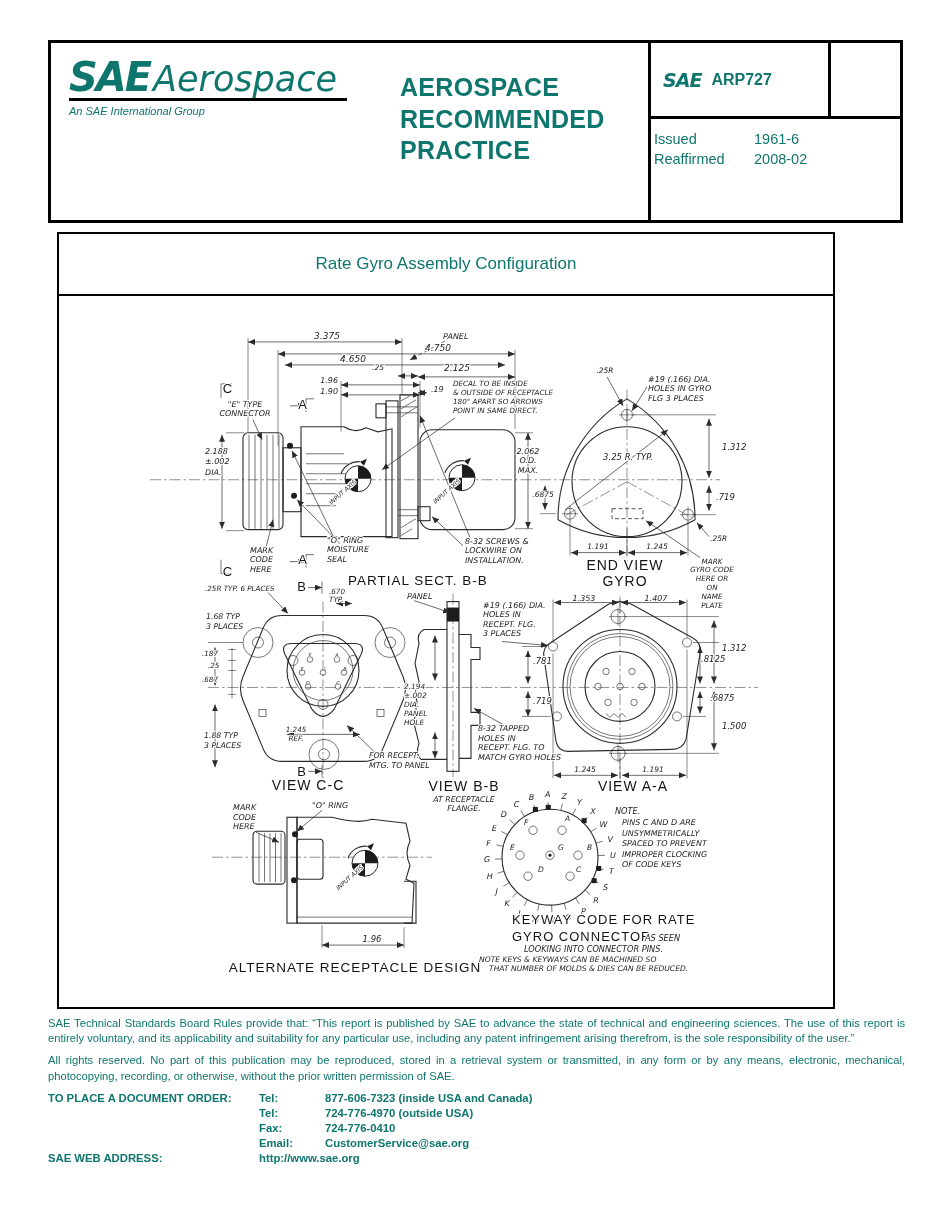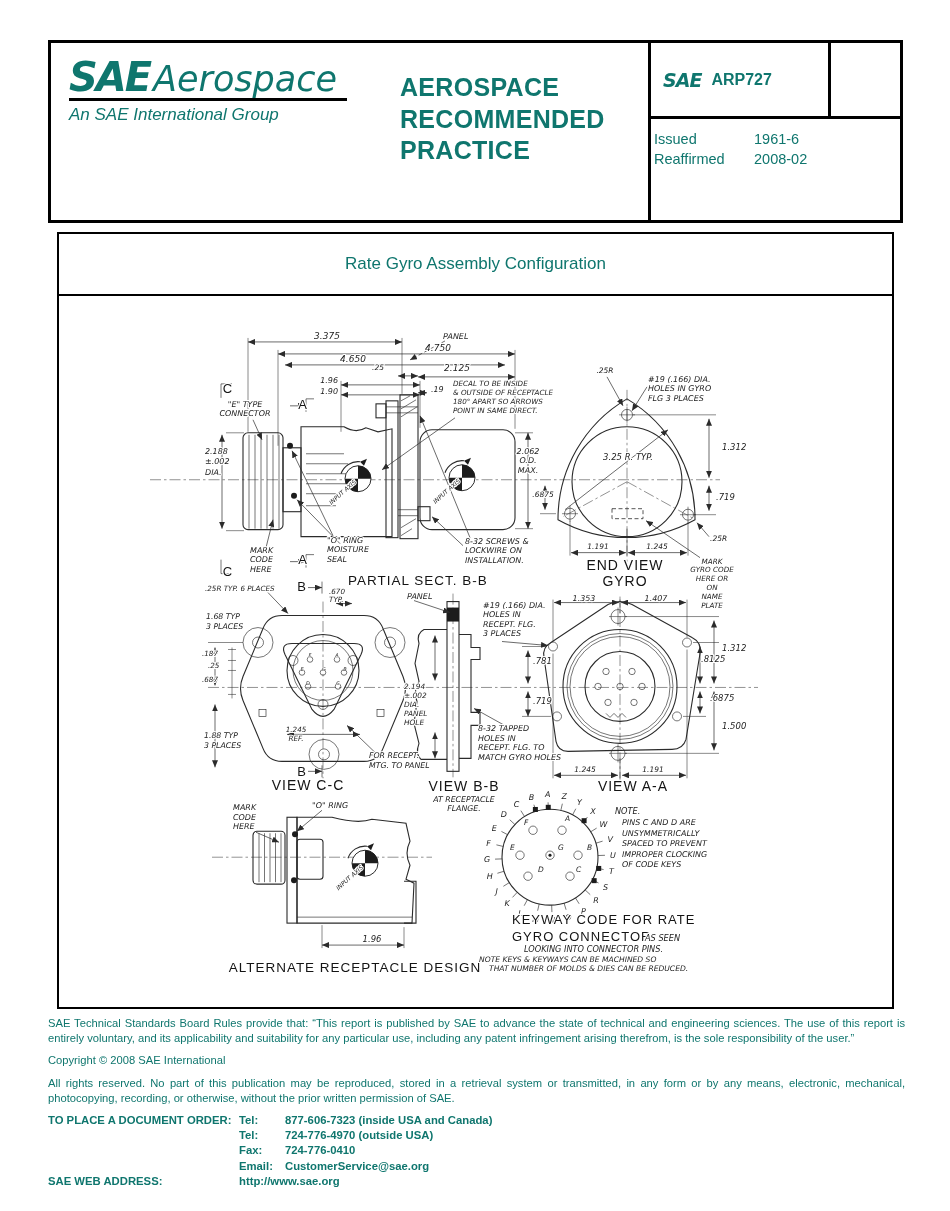--- a/index.html
+++ b/index.html
@@ -4,54 +4,54 @@
 <style>
   html,body{margin:0;padding:0;background:#fff;}
   .page{position:relative;width:950px;height:1211px;background:#fff;overflow:hidden;
         font-family:"Liberation Sans",sans-serif;color:#0f766e;}
   
   .hdr{position:absolute;left:48px;top:40px;width:855px;height:183px;border:3px solid #000;box-sizing:border-box;}
   .logo{position:absolute;left:18px;top:14px;}
   .logo-line{display:inline-flex;align-items:baseline;border-bottom:3px solid #000;padding:0 10px 1px 0;}
   .sae-big{font-family:"DejaVu Sans",sans-serif;font-size:40px;font-weight:900;font-style:italic;letter-spacing:-2px;line-height:1;}
   .aero{font-family:"DejaVu Sans",sans-serif;font-size:35px;font-style:italic;font-weight:400;margin-left:3px;line-height:1;}
-  .tag{font-size:17px;font-style:italic;margin-top:4px;}
+  .tag{font-size:11px;font-style:italic;margin-top:4px;}
   .doctype{position:absolute;left:349px;top:29px;font-size:25px;font-weight:bold;line-height:1.26;letter-spacing:.3px;}
   .rsec{position:absolute;left:597px;top:0;width:252px;height:100%;border-left:3px solid #000;box-sizing:border-box;}
   .rtop{height:73px;border-bottom:3px solid #000;display:flex;box-sizing:content-box;}
   .cellL{flex:1;display:flex;align-items:center;padding-left:12px;gap:10px;}
   .cellR{width:69px;border-left:3px solid #000;}
   .sae-sm{font-family:"DejaVu Sans",sans-serif;font-size:19px;font-weight:900;font-style:italic;letter-spacing:-1px;}
   .arp{font-size:16px;font-weight:bold;}
   .issued{padding:10px 0 0 3px;font-size:14.5px;}
   .irow{display:flex;line-height:1.38;}
   .irow .k{width:100px;}
   
-  .main{position:absolute;left:57px;top:232px;width:837px;height:777px;border:2.5px solid #000;box-sizing:border-box;}
+  .main{position:absolute;left:57px;top:232px;width:778px;height:777px;border:2.5px solid #000;box-sizing:border-box;}
   .tbar{height:60px;border-bottom:2px solid #000;display:flex;align-items:center;justify-content:center;font-size:17px;}
   #dwg{display:block;width:832px;height:712px;}
   
   .o{fill:none;stroke:#2b2b2b;stroke-width:1.1;}
   .t{fill:none;stroke:#2b2b2b;stroke-width:.65;}
   .cl{fill:none;stroke:#4a4a4a;stroke-width:.6;stroke-dasharray:11 3 2.5 3;}
   .d,.l{fill:none;stroke:#2b2b2b;stroke-width:.7;}
   .ld{stroke-dasharray:4 2.5;}
   .e{fill:none;stroke:#2b2b2b;stroke-width:.55;}
   .fillb{fill:#1c1c1c;stroke:none;}
   .dsh{fill:none;stroke:#2b2b2b;stroke-width:.8;stroke-dasharray:4 2.5;}
   .hd{font-family:"DejaVu Sans",sans-serif;font-style:italic;fill:#1c1c1c;
       paint-order:stroke;stroke:#fff;stroke-width:2.2px;stroke-linejoin:round;}
   .pr{font-family:"Liberation Sans",sans-serif;fill:#141414;letter-spacing:1px;
       paint-order:stroke;stroke:#fff;stroke-width:2.4px;stroke-linejoin:round;}
   
   .foot{position:absolute;left:48px;top:1016px;width:857px;font-size:11.2px;line-height:1.36;}
   .foot p{margin:0 0 7px 0;}
   .just{text-align:justify;}
   .contact{margin-top:4px;font-weight:bold;font-size:11.3px;line-height:1.34;}
-  .crow{display:flex;}
+  .crow{display:flex;gap:20px;}
   .c1{width:191px;flex:none;}
   .c2{width:46px;flex:none;}
 </style>
 </head>
 <body>
 
 <div class="page">
 
   <div class="hdr">
     <div class="logo">
@@ -461,21 +461,20 @@
         <text x="512" y="940" class="pr" font-size="13"><tspan x="512" dy="0">GYRO  CONNECTOR</tspan></text>
         <text x="645" y="940" class="hd" font-size="8.2"><tspan x="645" dy="0">AS SEEN</tspan></text>
         <text x="524" y="951" class="hd" font-size="8.2"><tspan x="524" dy="0">LOOKING INTO CONNECTOR PINS.</tspan></text>
         <text x="479" y="961" class="hd" font-size="7.6"><tspan x="479" dy="0">NOTE KEYS &amp; KEYWAYS CAN BE MACHINED SO</tspan></text>
         <text x="489" y="970" class="hd" font-size="7.6"><tspan x="489" dy="0">THAT NUMBER OF MOLDS &amp; DIES CAN BE REDUCED.</tspan></text>
       </svg>
   </div>
 
   <div class="foot">
     <p class="just">SAE Technical Standards Board Rules provide that: “This report is published by SAE to advance the state of technical and engineering sciences.  The use of this report is entirely voluntary, and its applicability and suitability for any particular use, including any patent infringement arising therefrom, is the sole responsibility of the user.”</p>
-    <p>Copyright © 2008 SAE International</p>
     <p class="just">All rights reserved. No part of this publication may be reproduced, stored in a retrieval system or transmitted, in any form or by any means, electronic, mechanical, photocopying, recording, or otherwise, without the prior written permission of SAE.</p>
 
     <div class="contact">
       <div id="contact-rows">
           <div class="crow">
             <span class="c1">TO PLACE A DOCUMENT ORDER:</span>
             <span class="c2">Tel:</span>
             <span>877-606-7323 (inside USA and Canada)</span>
           </div>
           <div class="crow">

